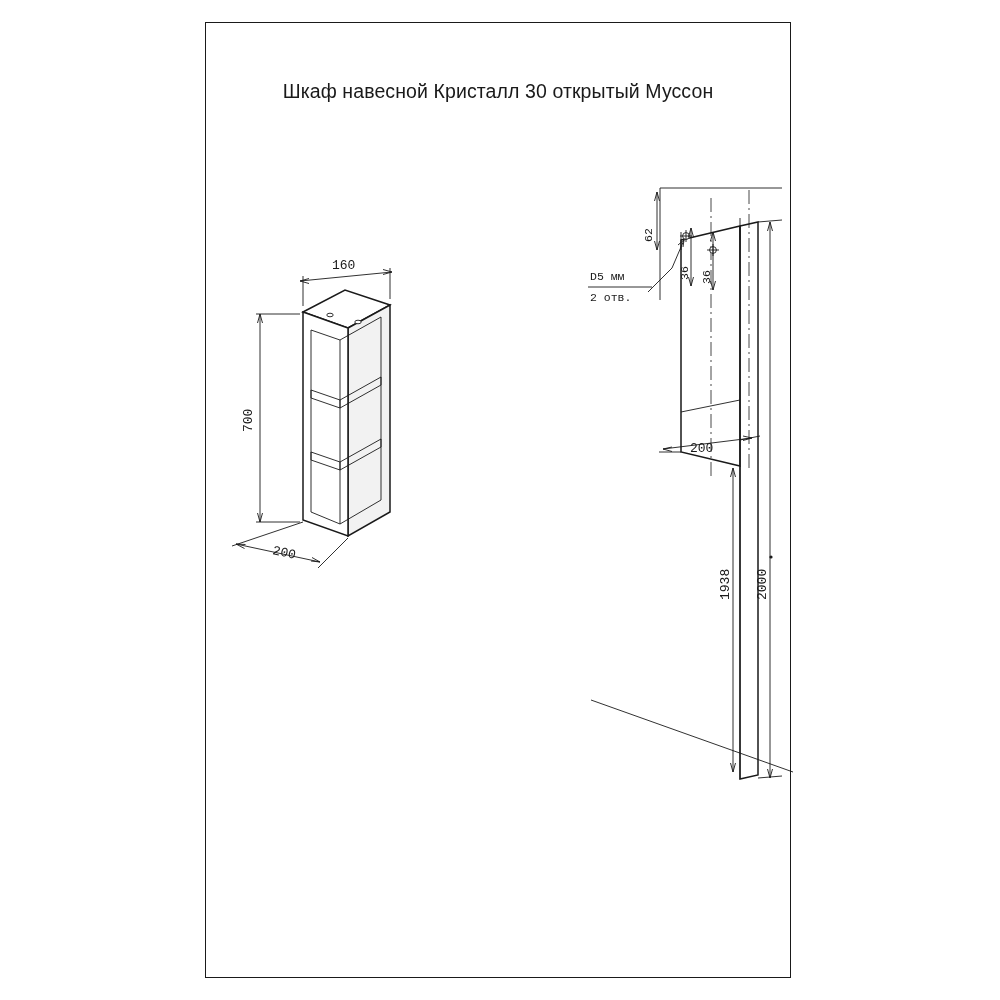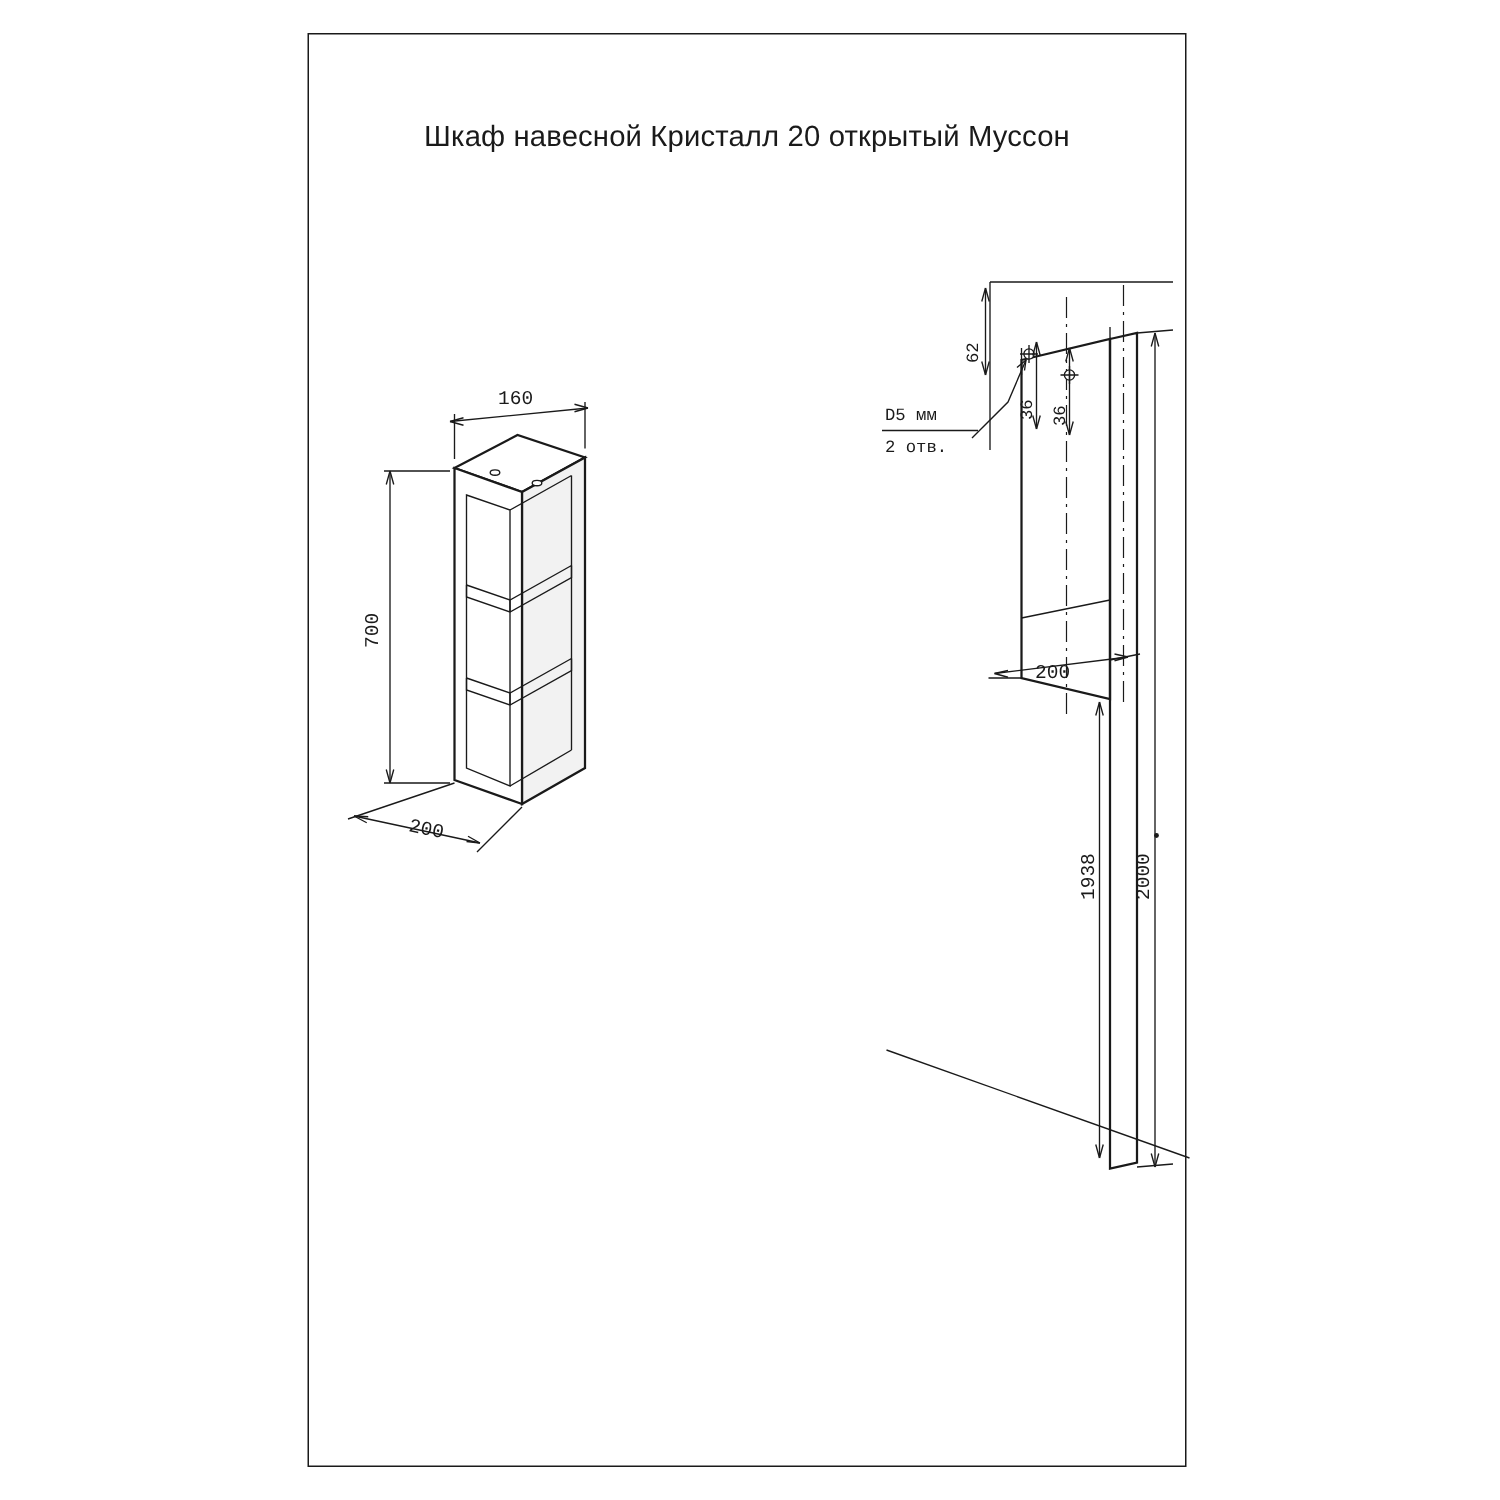--- a/index.html
+++ b/index.html
@@ -66,21 +66,21 @@
   .fillw { fill: #ffffff; }
   .fillg { fill: #f2f2f2; }
 </style>
 </head>
 <body>
 
 <div id="sheet">
 
   <div class="frame"></div>
 
-  <div class="title">Шкаф навесной Кристалл 20 открытый Муссон</div>
+  <div class="title">Шкаф навесной Кристалл 30 открытый Муссон</div>
 
   <svg class="draw" viewBox="0 0 1000 1000">
 
     <g>
 
       <polygon class="ln thick fillw" points="303,312 345,290 390,305 348,328"></polygon>
 
       <polygon class="ln thick fillg" points="348,328 390,305 390,512 348,536"></polygon>
 
       <polygon class="ln thick fillw" points="303,312 348,328 348,536 303,520"></polygon>

